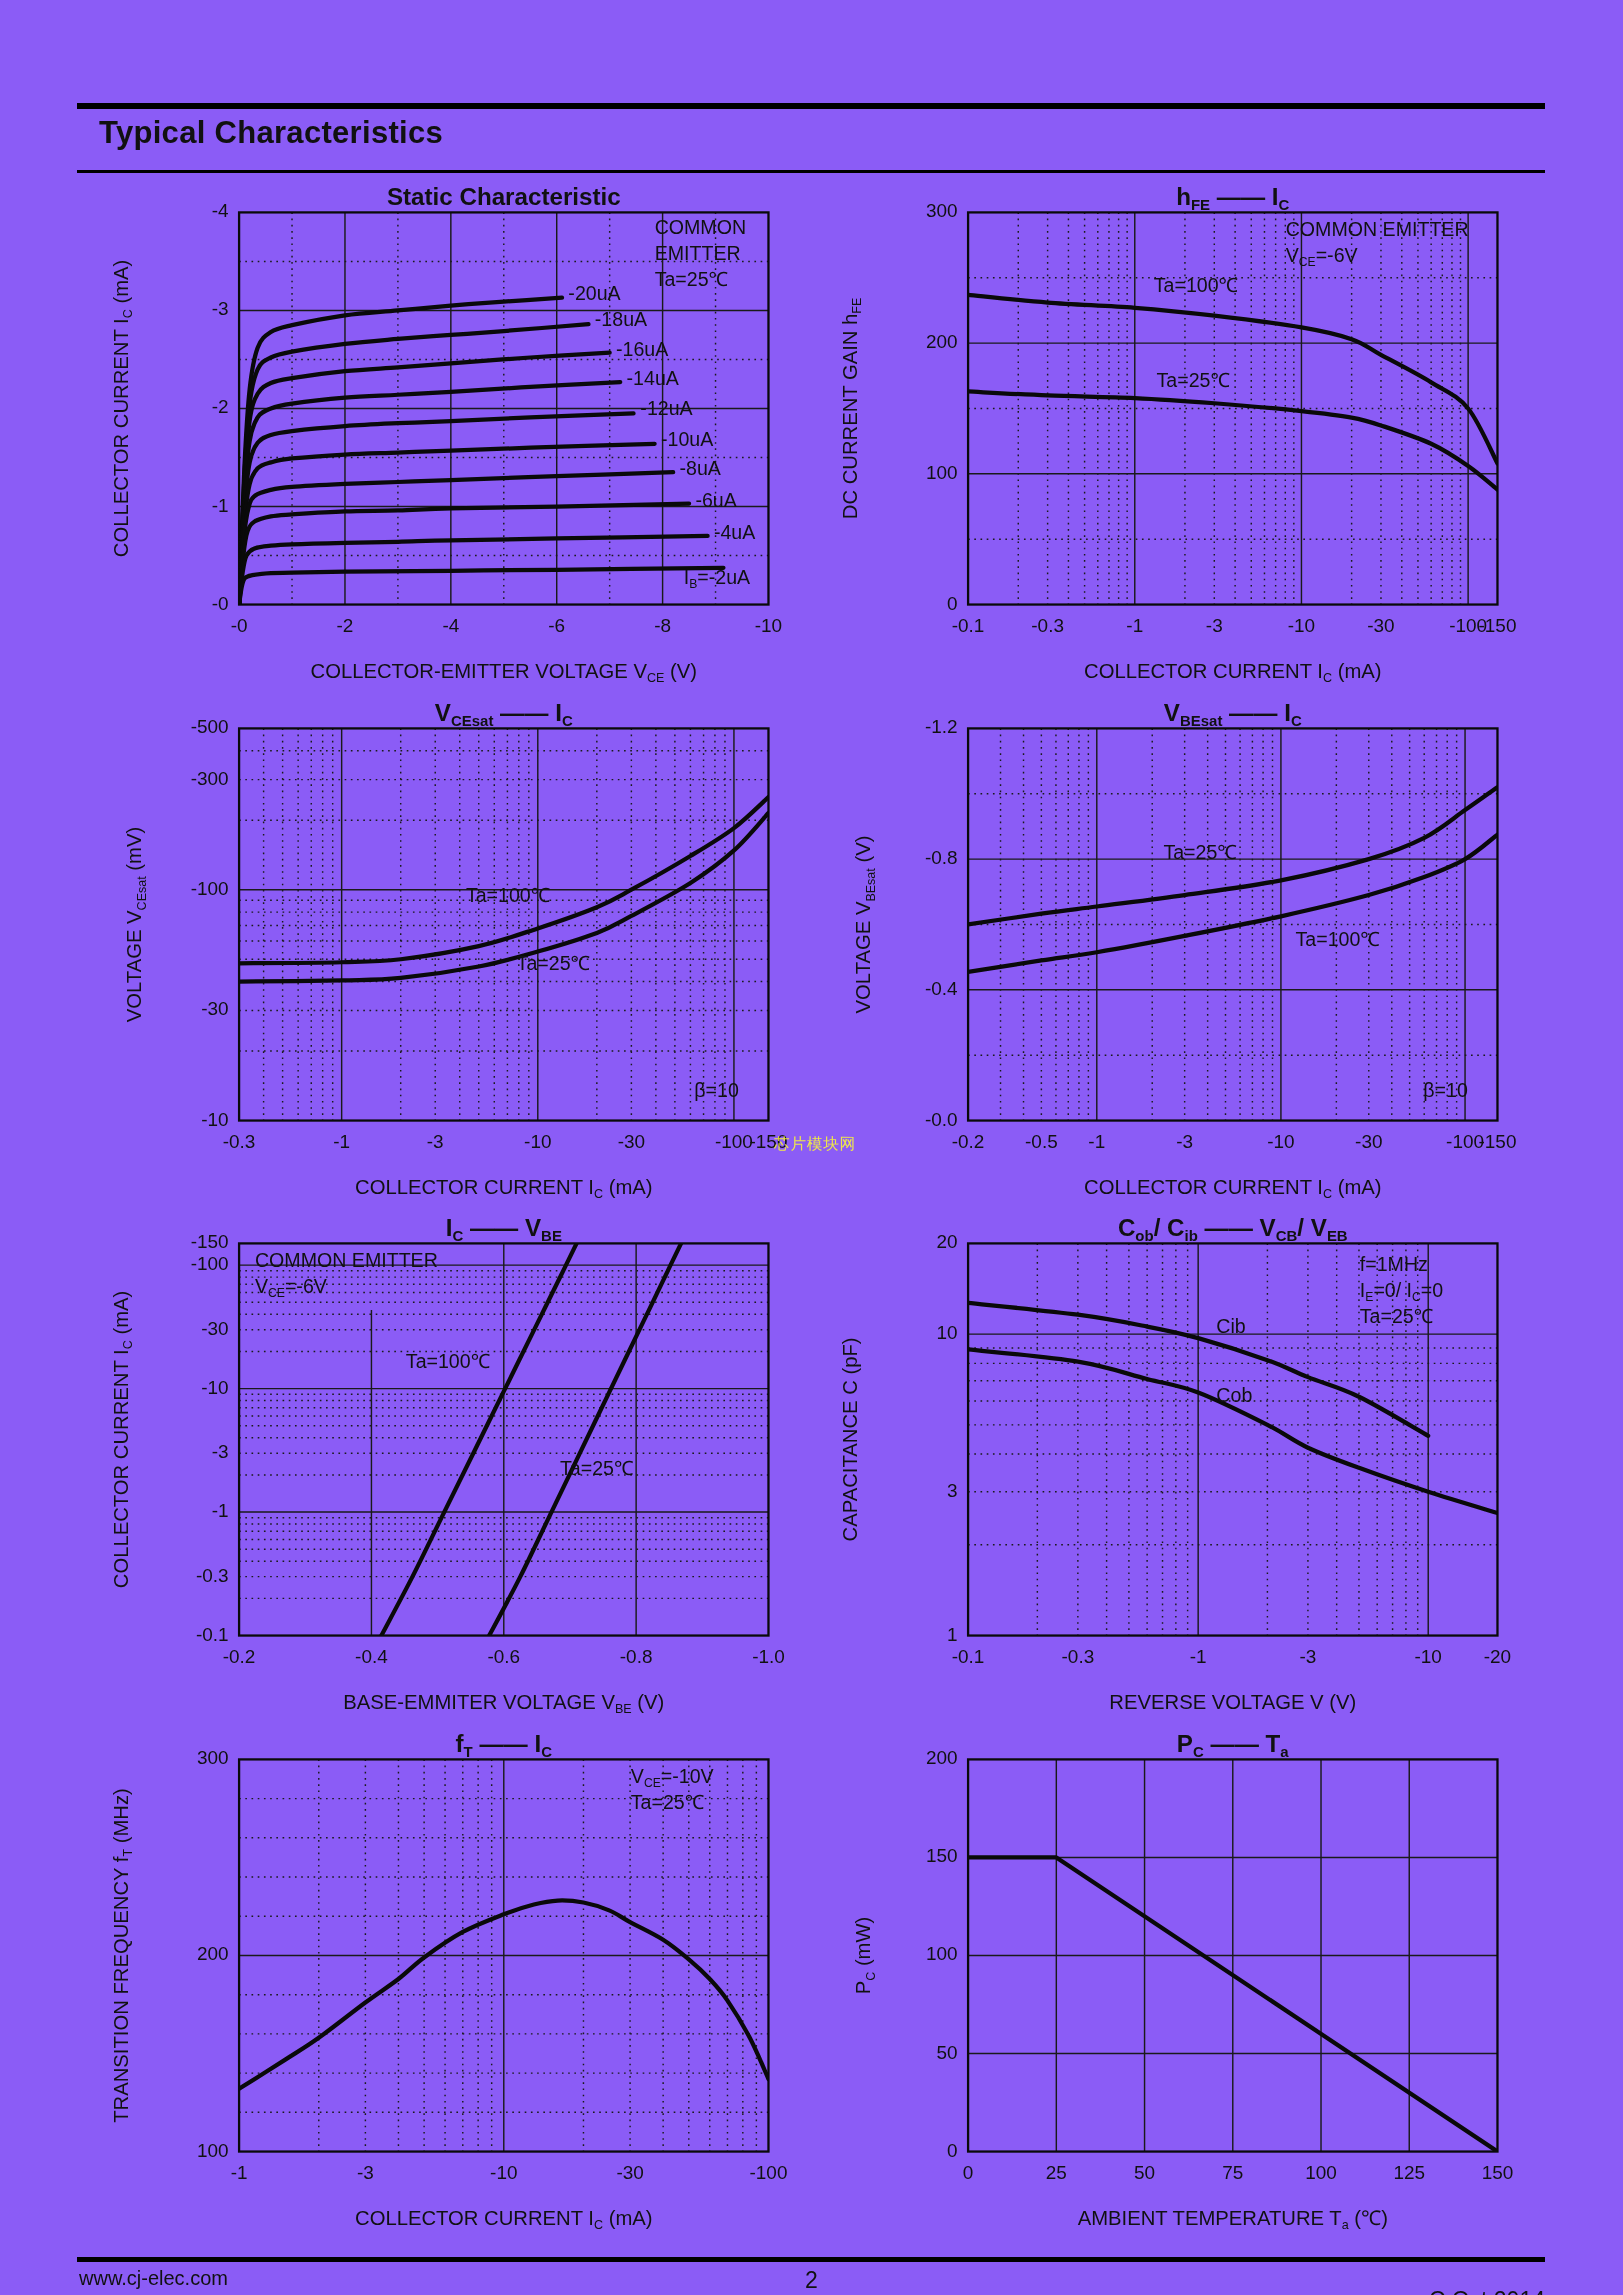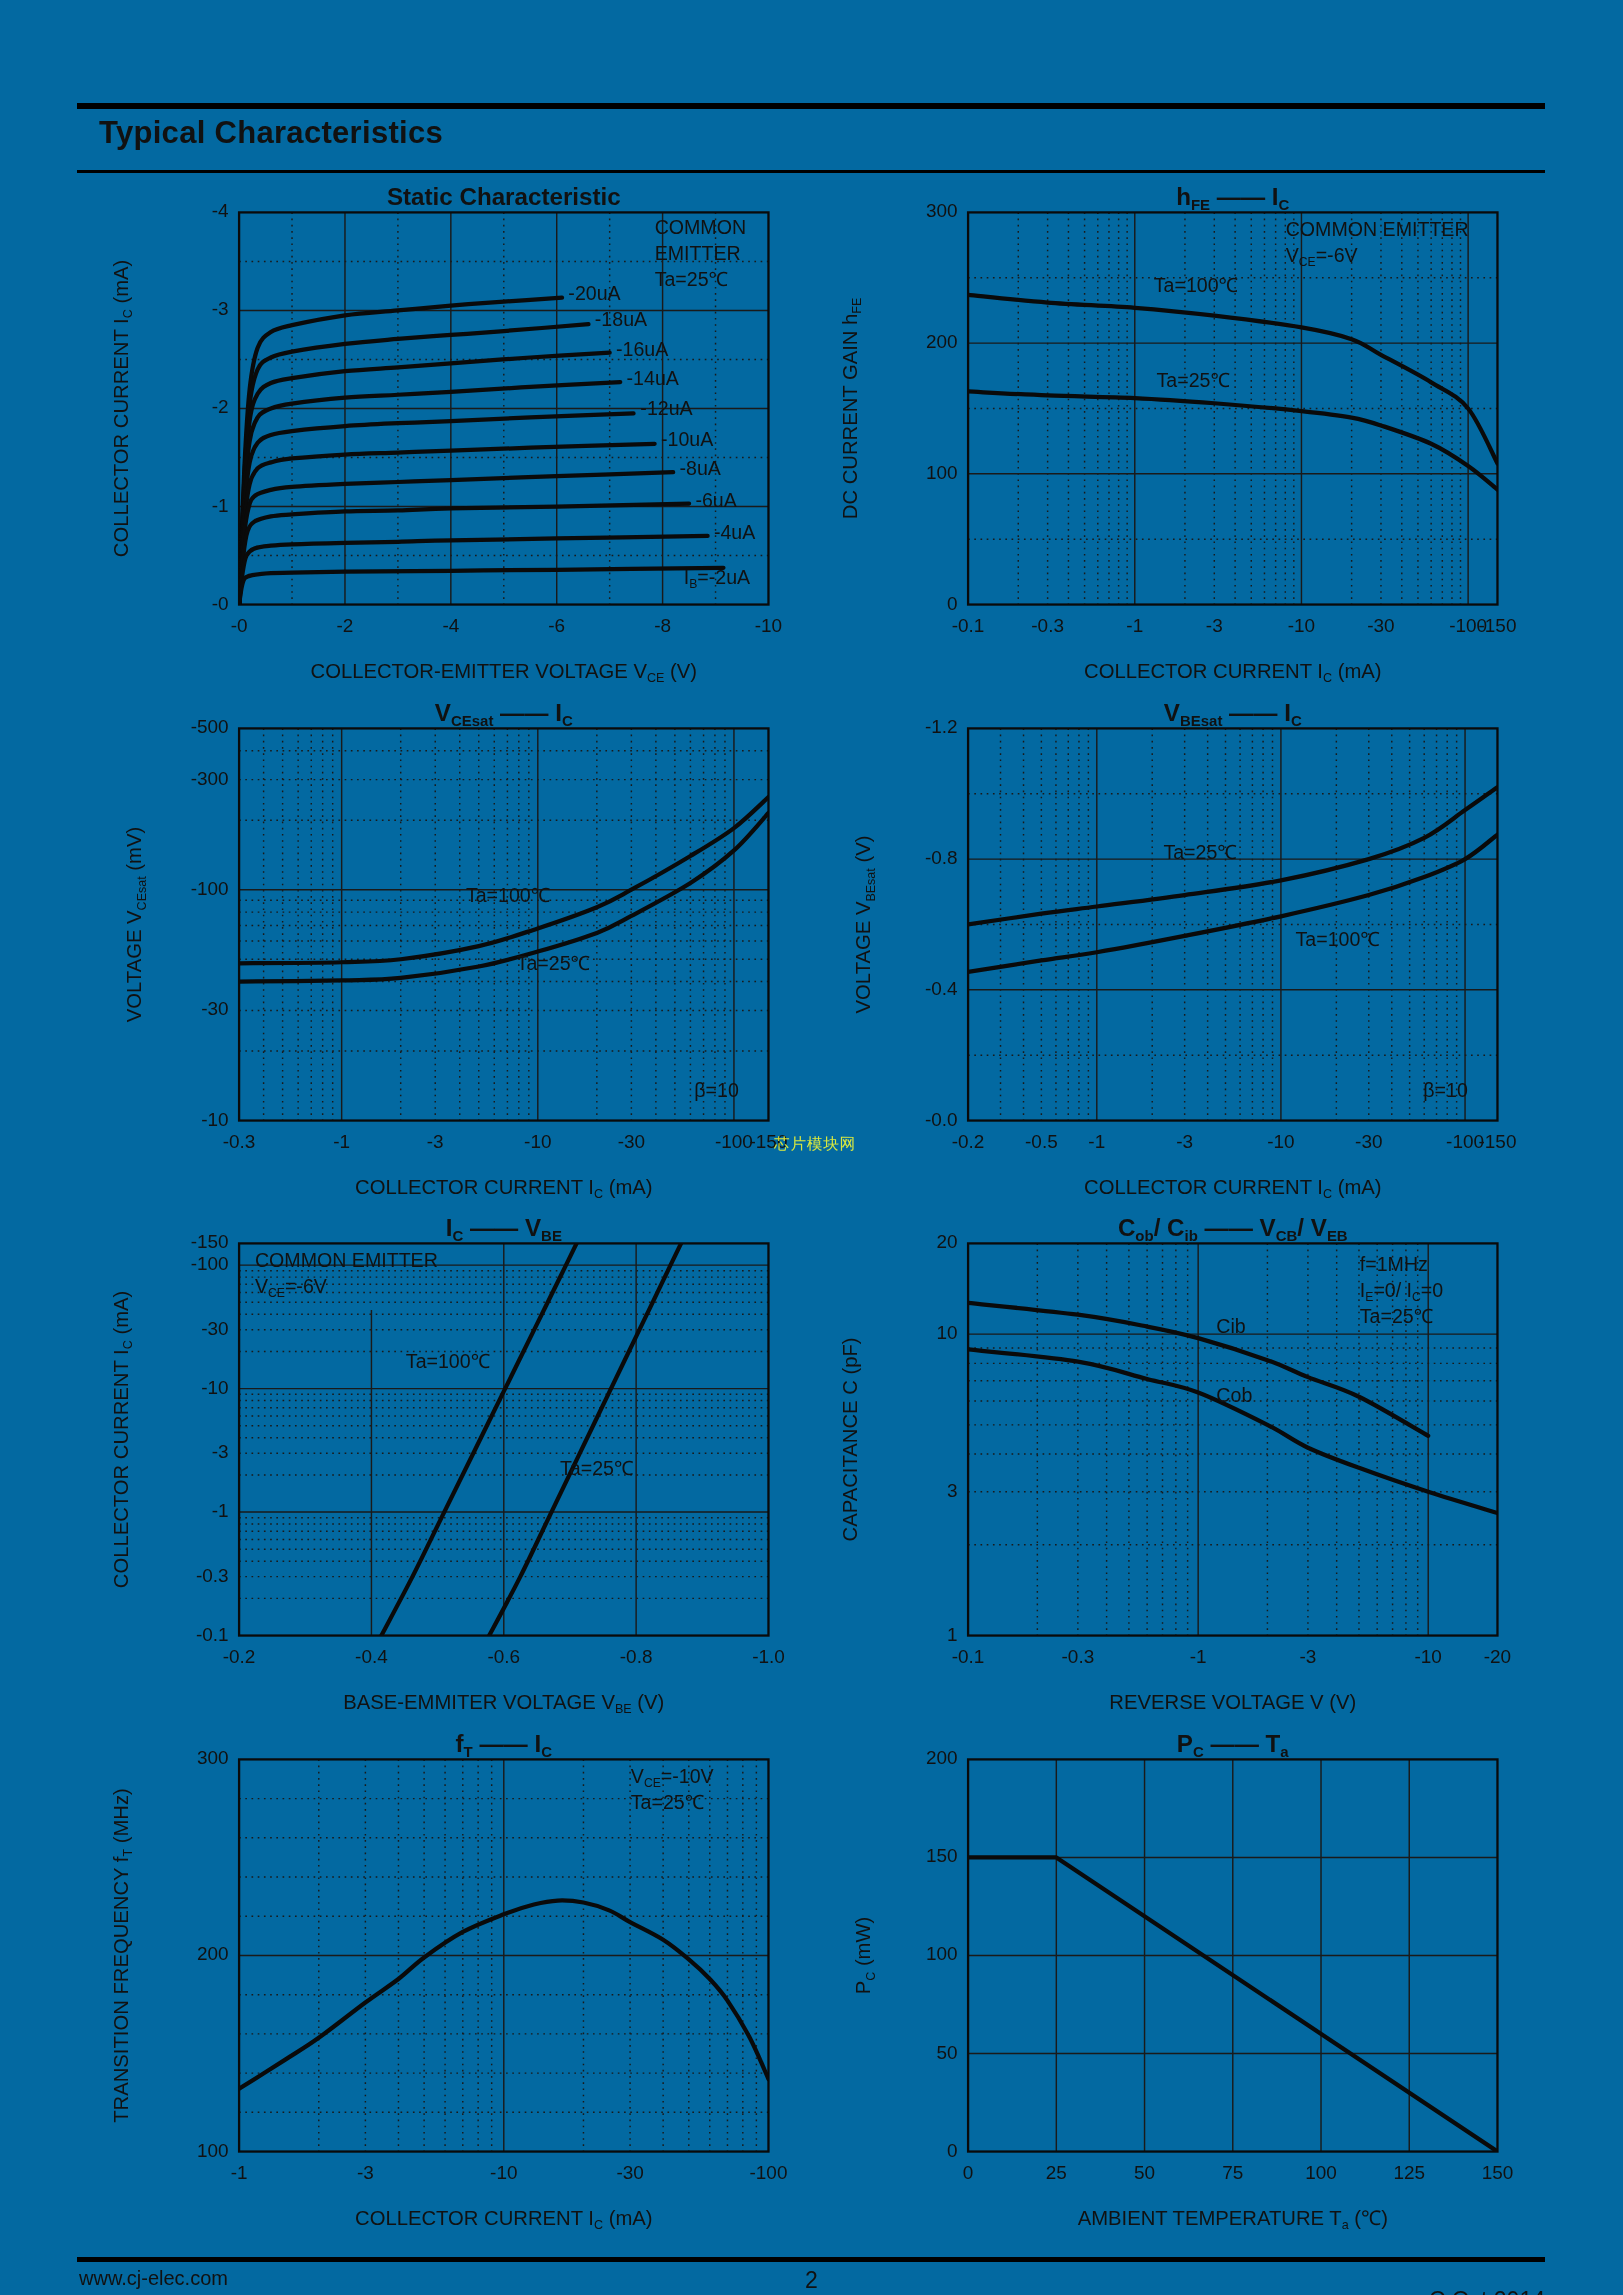--- a/index.html
+++ b/index.html
@@ -1,16 +1,16 @@
 <!DOCTYPE html>
 <html style="font-size:10.5px"><head>
 <meta charset="utf-8">
 <style>
   html,body{margin:0;padding:0;background:#e8e8e8;}
-  .page{position:relative;width:1623px;height:2295px;background:#0369a1;
+  .page{position:relative;width:1623px;height:2295px;background:#8b5cf6;
         font-family:"Liberation Sans",sans-serif;color:#111;overflow:hidden;}
   .rule{position:absolute;background:#000;}
   .rule-top{left:77px;top:103px;width:1468px;height:5.9px;}
   .rule-under{left:77px;top:170px;width:1468px;height:2.6px;}
   .rule-footer{left:77px;top:2257px;width:1468px;height:5.2px;}
   .header-title{position:absolute;left:99px;top:115px;margin:0;
         font-size:31px;font-weight:bold;letter-spacing:0.3px;}
   figure.chart{position:absolute;width:733px;height:515px;margin:0;padding:0;}
   .col-l{left:85px;} .col-r{left:814px;}
   .row-1{top:183px;} .row-2{top:699px;} .row-3{top:1214px;} .row-4{top:1730px;}

